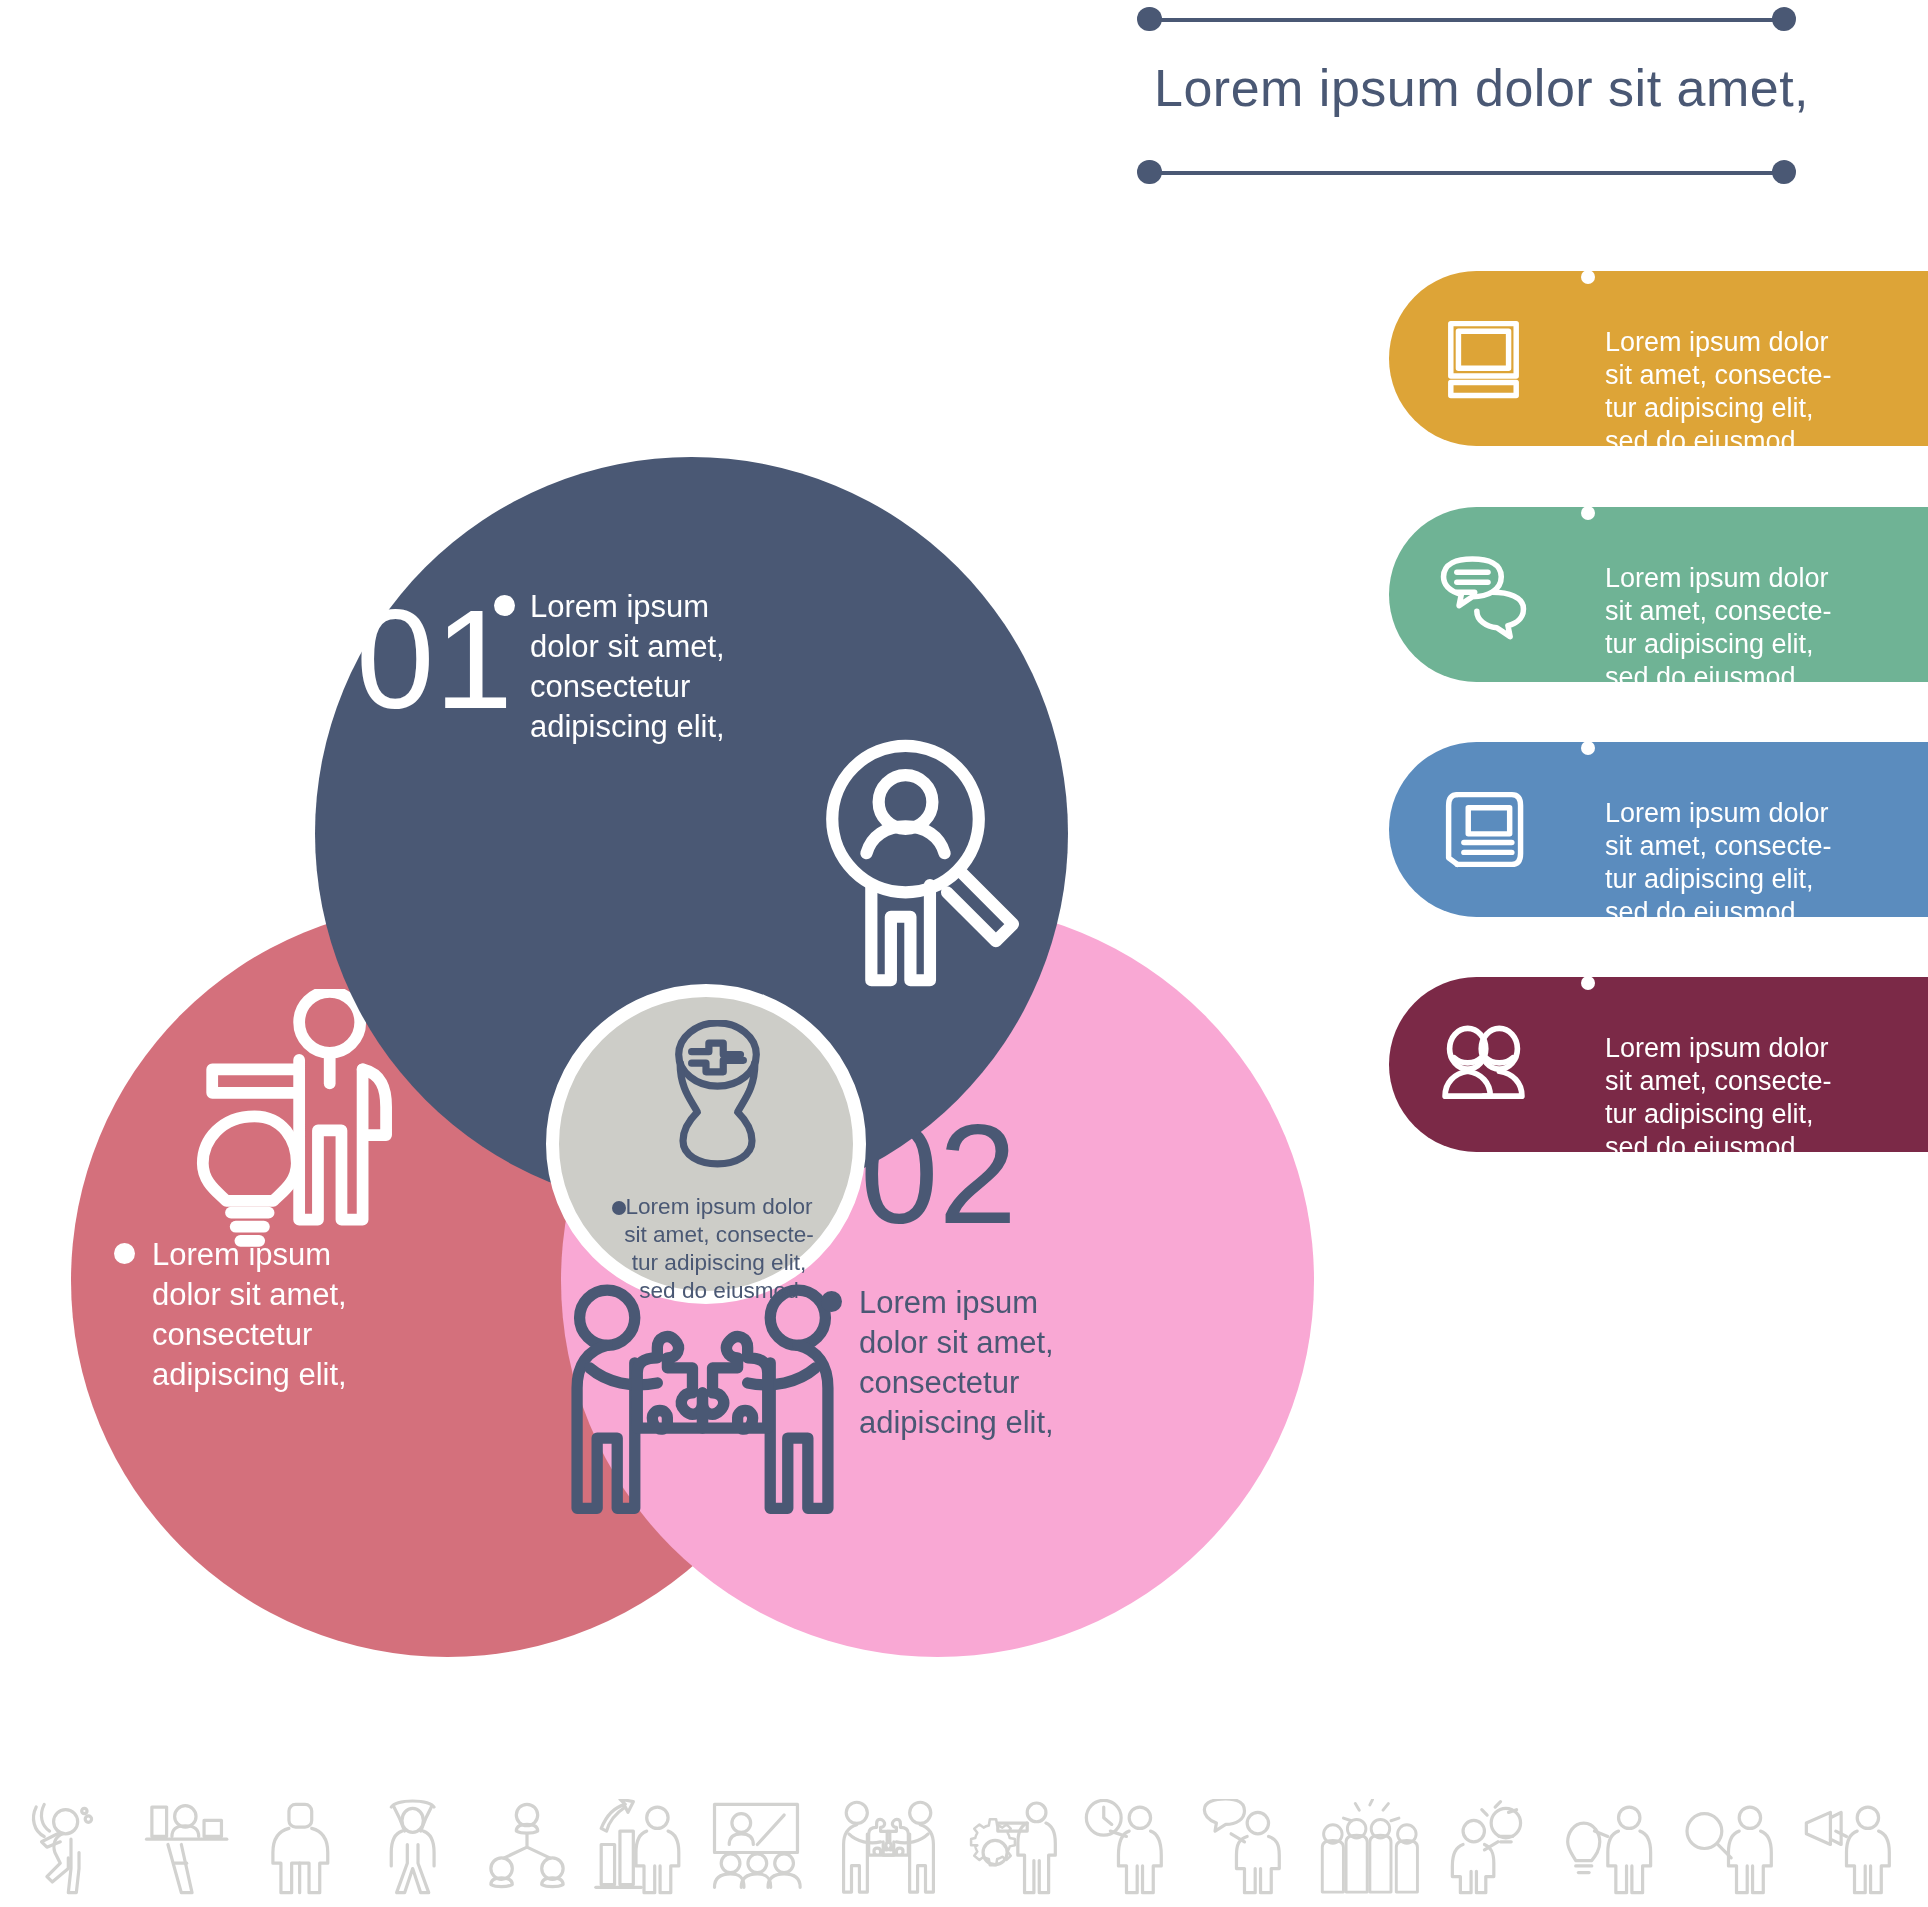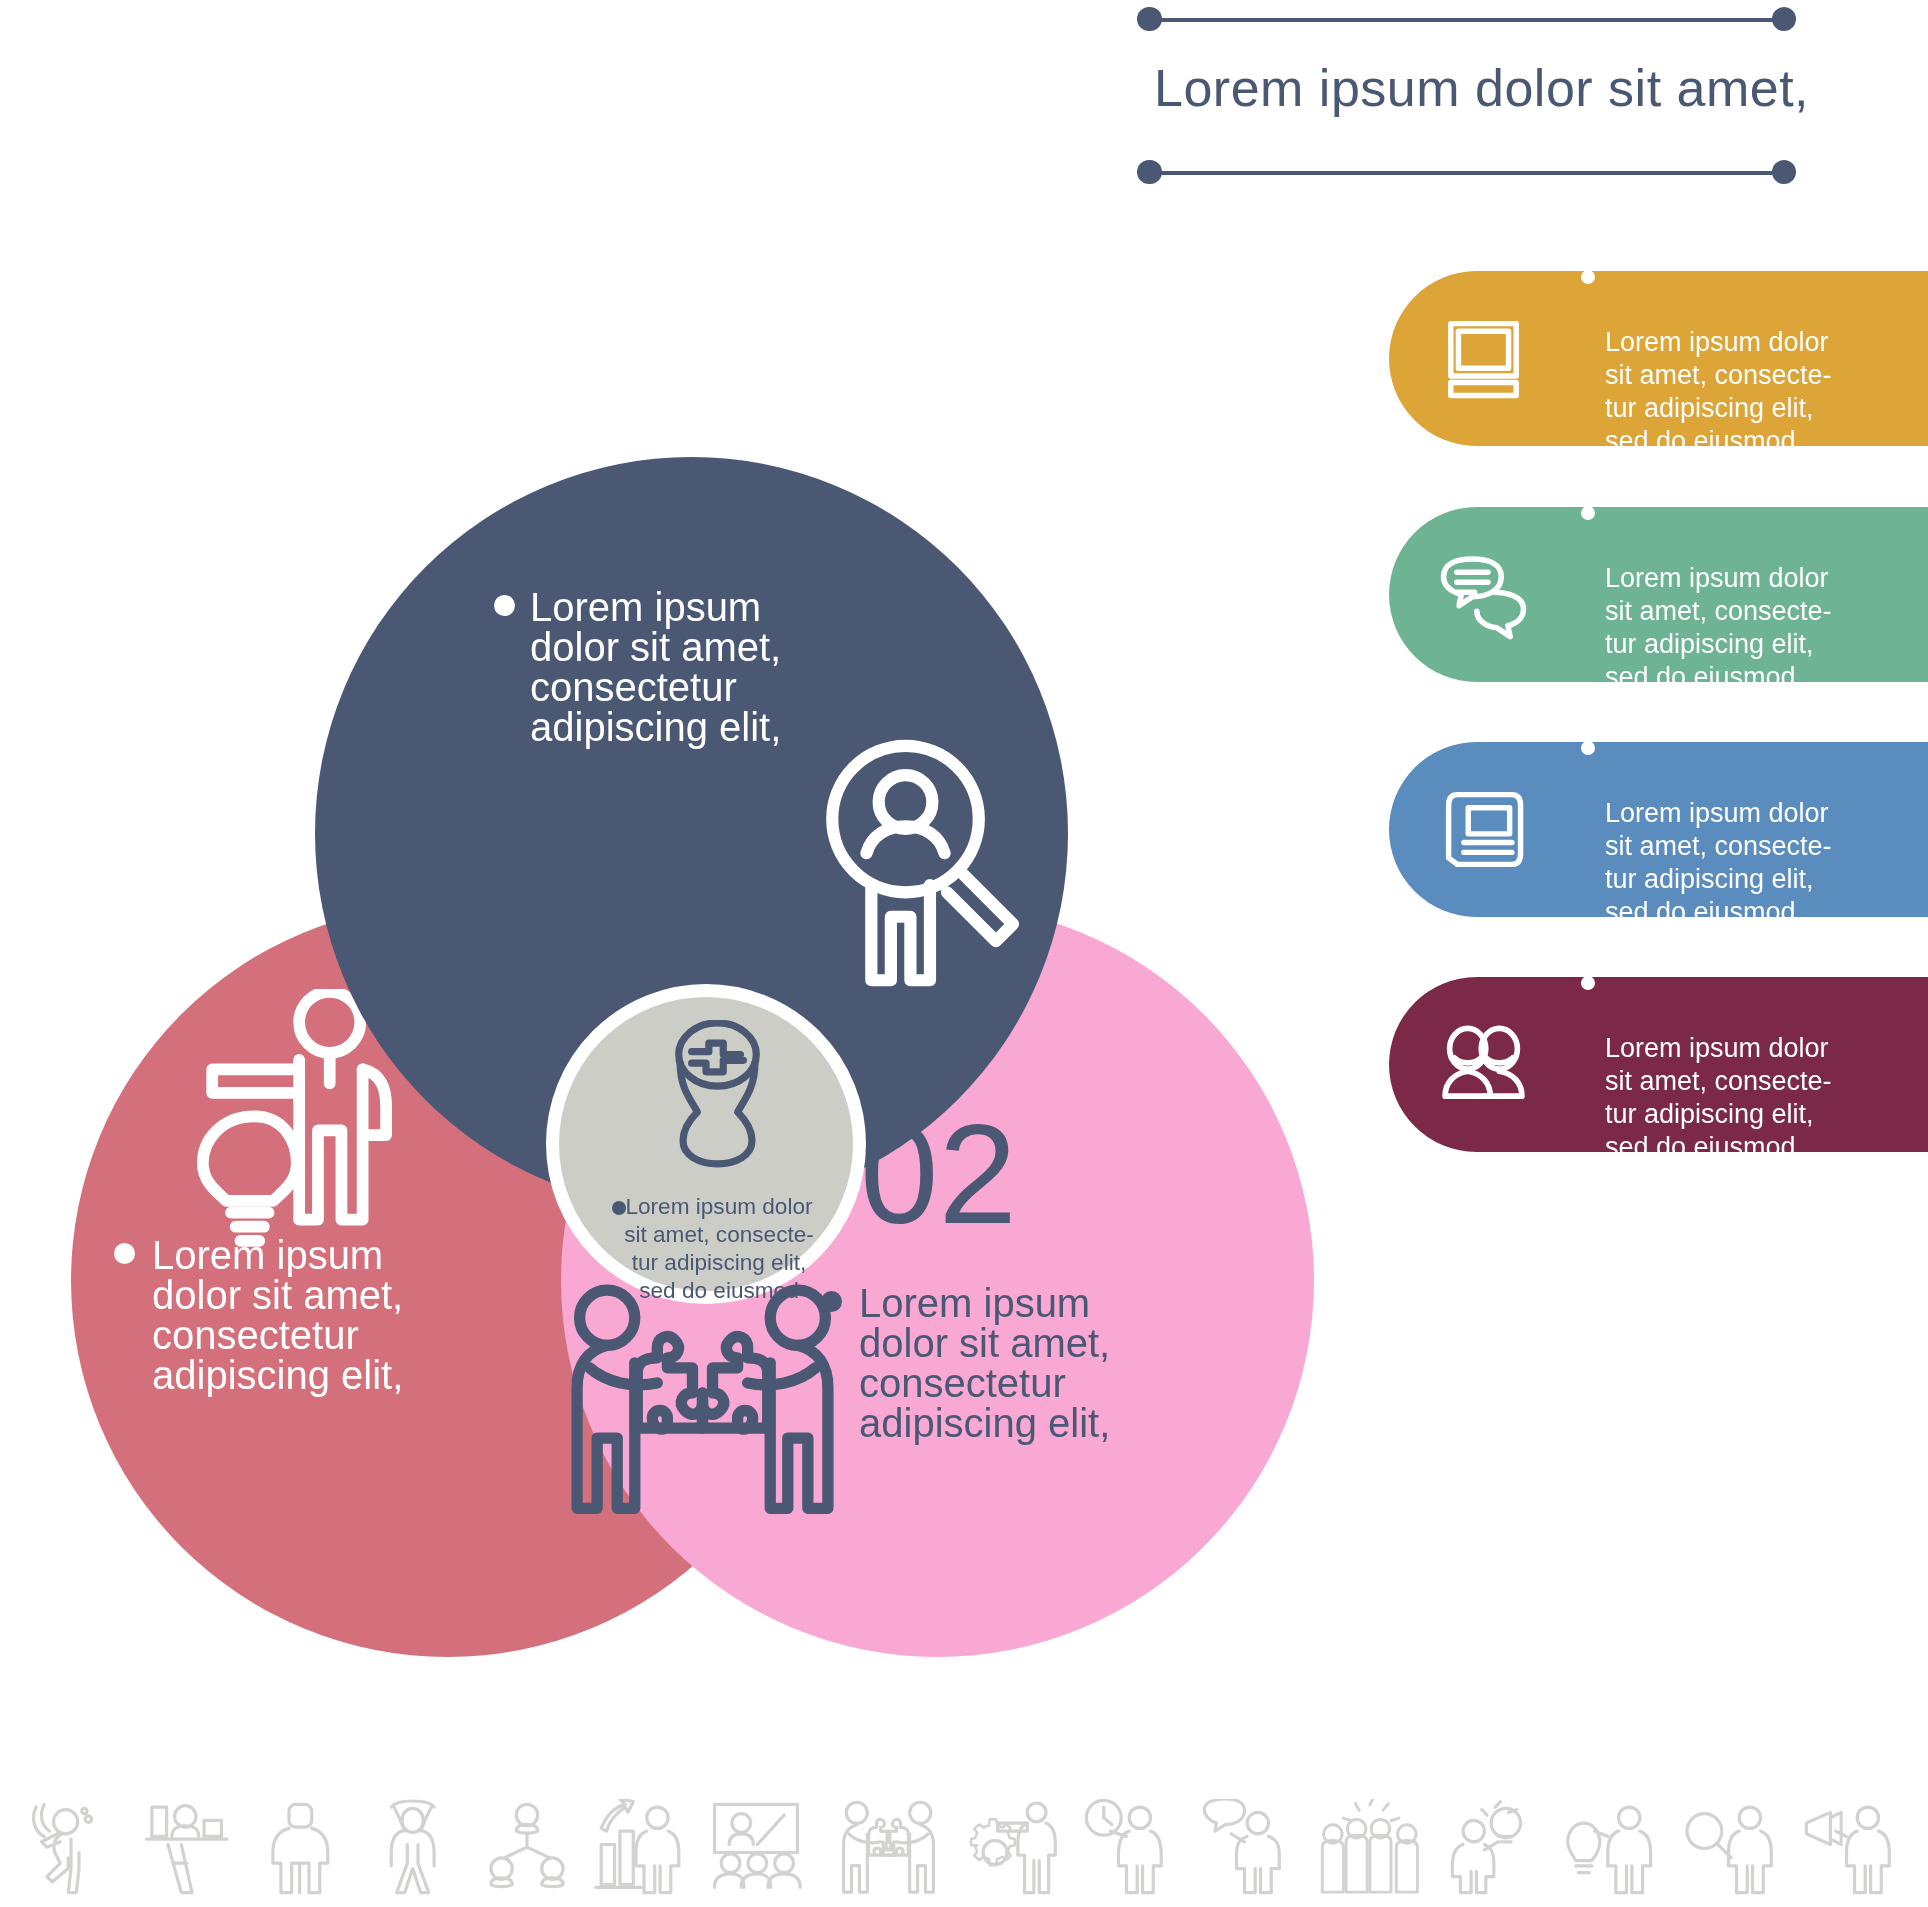--- a/index.html
+++ b/index.html
@@ -49,21 +49,21 @@
   .venn{position:absolute;border-radius:50%;}
   #circle-01{left:315px;top:457px;width:753px;height:753px;background:#4a5874;z-index:3;}
   #circle-02{left:561px;top:904px;width:753px;height:753px;background:#f9a8d4;z-index:2;}
   #circle-03{left:71px;top:904px;width:753px;height:753px;background:#d4707c;z-index:1;}
   #circle-center{
     left:546px;top:984px;width:320px;height:320px;background:#cdcdc8;
     border:13px solid #ffffff;box-sizing:border-box;z-index:5;
   }
 
   .num{position:absolute;font-size:141px;line-height:1;font-weight:300;}
-  .bodytxt{position:absolute;font-size:40px;line-height:40px;white-space:pre-line;}
+  .bodytxt{position:absolute;font-size:31px;line-height:40px;white-space:pre-line;}
   .bullet{position:absolute;width:21px;height:21px;border-radius:50%;}
 
   
   #center-text{
     position:absolute;left:0;top:196px;width:320px;text-align:center;
     color:#4a5874;font-size:22.6px;line-height:28px;white-space:pre-line;
   }
   #center-bullet{position:absolute;left:53px;top:204px;width:14px;height:14px;border-radius:50%;background:#4a5874;}
 
   
@@ -249,20 +249,21 @@
   </span>
   <span class="num" style="left:299px;top:200px;color:#4a5874;">02</span>
   <span class="bullet" style="left:260px;top:387px;background:#4a5874;"></span>
   <span class="bodytxt" style="left:298px;top:379px;width:282px;color:#4a5874;">Lorem ipsum
 dolor sit amet,
 consectetur
 adipiscing elit,</span>
 </div>
 
 <div class="venn" id="circle-01">
+  <span class="num" style="left:41px;top:132px;color:#ffffff;">01</span>
   <span class="bullet" style="left:179px;top:138px;background:#ffffff;"></span>
   <span class="bodytxt" style="left:215px;top:130px;width:282px;color:#ffffff;">Lorem ipsum
 dolor sit amet,
 consectetur
 adipiscing elit,</span>
   <span class="abs" style="left:502px;top:279px;">
     <svg width="221" height="254" viewBox="0 0 90 104" fill="none" stroke="#ffffff" stroke-width="5" stroke-linejoin="round" stroke-linecap="round">
       <circle cx="36" cy="34" r="30"></circle>
       <circle cx="36" cy="27" r="11"></circle>
       <path d="M20 48 C22 41 28 37 36 37 C44 37 50 41 52 48"></path>

